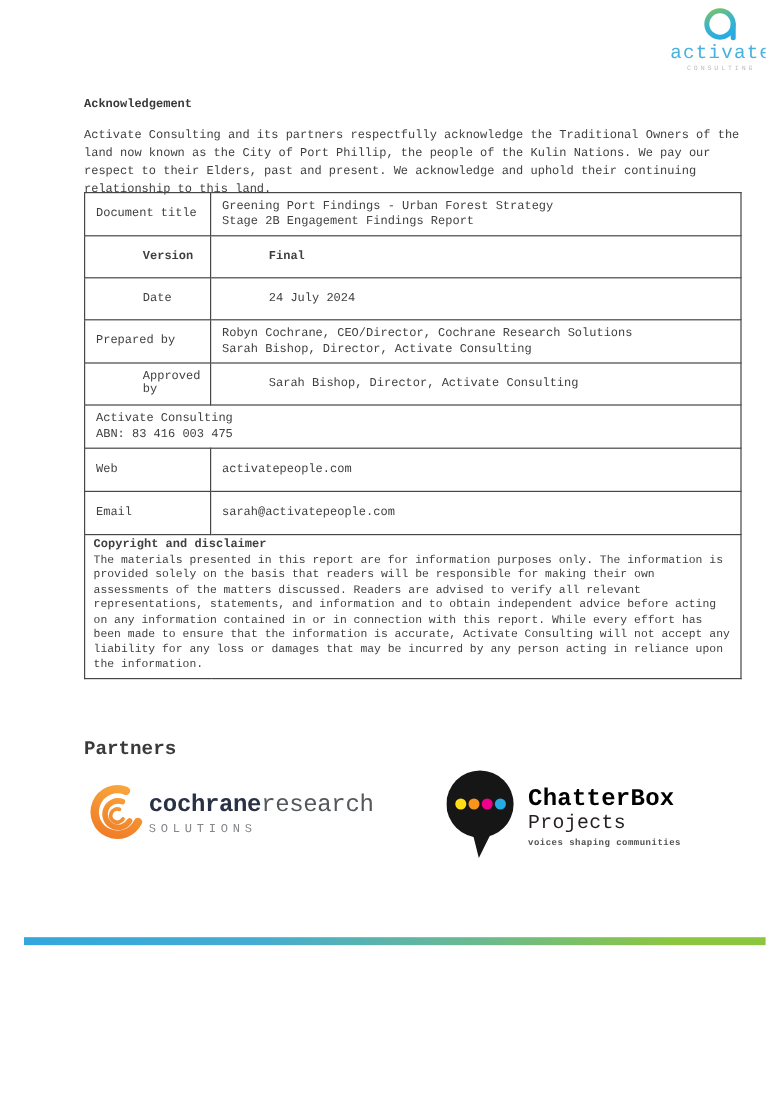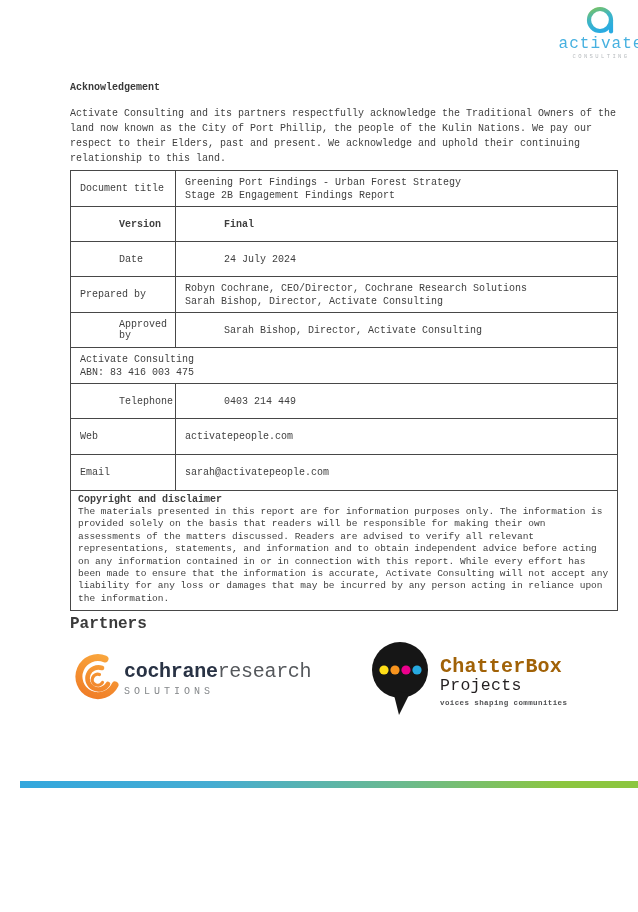--- a/index.html
+++ b/index.html
@@ -13,21 +13,21 @@
   .logo svg{display:block;margin:0 auto;}
   .logo-word{font-size:16px;color:#47b1e0;letter-spacing:1px;line-height:15px;margin-top:1px;}
   .logo-sub{font-size:5.5px;color:#b8bcbf;letter-spacing:2.4px;margin-top:1px;}
 
   
   .ack{position:absolute;left:50px;top:82px;width:549px;}
   .ack-h{font-size:10px;font-weight:bold;color:#393939;margin:0 0 13px 0;}
   .ack-p{font-size:10px;line-height:15px;margin:0;color:#3f3f3f;}
 
   
-  .doc-table{position:absolute;left:50px;top:170px;width:548px;border-collapse:collapse;table-layout:fixed;}
+  .doc-table{position:absolute;left:50px;top:160px;width:548px;border-collapse:collapse;table-layout:fixed;}
   .doc-table td{border:1px solid #474747;font-size:10px;color:#3f3f3f;
     padding:3px 8px 3px 9px;vertical-align:middle;box-sizing:border-box;}
   .doc-table td.lbl{width:105px;}
   .r-single td{height:35px;padding-left:48px;}
   .r-double td{height:36px;}
   .two-line div{line-height:13px;}
   .row-bold td{font-weight:bold;}
   td.copyright-cell{padding:2px 7px 5px 7px;height:auto;}
   .copyright-heading{font-weight:bold;font-size:10px;line-height:13px;}
   .copyright-body{font-size:9.5px;line-height:12.4px;}
@@ -39,21 +39,21 @@
   .cochrane-icon{position:absolute;left:0;top:2px;}
   .cochrane-text{position:absolute;left:50px;top:7px;width:240px;white-space:nowrap;}
   .c-line1{font-size:20px;line-height:25px;letter-spacing:-0.3px;}
   .c-bold{font-weight:bold;color:#283244;}
   .c-light{font-weight:normal;color:#55585c;}
   .c-sub{font-size:10px;letter-spacing:4px;color:#84878a;margin-top:2px;}
 
   .chatterbox{position:absolute;left:352px;top:640px;}
   .cb-icon{position:absolute;left:0;top:0;}
   .cb-text{position:absolute;left:68px;top:17px;white-space:nowrap;}
-  .cb-name{font-size:20px;line-height:20px;font-weight:bold;color:#a16207;letter-spacing:0.2px;}
+  .cb-name{font-size:20px;line-height:20px;font-weight:bold;color:#000000;letter-spacing:0.2px;}
   .cb-name2{font-size:16.5px;line-height:18px;color:#231f20;letter-spacing:0.3px;}
   .cb-tag{font-size:7.5px;font-weight:bold;color:#505153;letter-spacing:0.4px;margin-top:4px;}
 
   
   .page-number{position:absolute;left:586px;top:827px;font-size:10px;color:#3f3f3f;}
   .footer-bar{position:absolute;left:0;bottom:0;width:638px;height:7px;
     background:linear-gradient(90deg,#33a7dd 0%,#45acd2 30%,#6bba8e 60%,#8cc63f 85%,#8cc63f 100%);}
 </style>
 </head>
 <body>
@@ -108,24 +108,20 @@
     <tr class="r-single">
       <td class="lbl">Approved by</td>
       <td>Sarah Bishop, Director, Activate Consulting</td>
     </tr>
     <tr class="r-double">
       <td colspan="2" class="two-line">
         <div>Activate Consulting</div>
         <div>ABN: 83 416 003 475</div>
       </td>
     </tr>
-    <tr class="r-single">
-      <td class="lbl">Telephone</td>
-      <td>0403 214 449</td>
-    </tr>
     <tr class="r-double">
       <td class="lbl">Web</td>
       <td>activatepeople.com</td>
     </tr>
     <tr class="r-double">
       <td class="lbl">Email</td>
       <td>sarah@activatepeople.com</td>
     </tr>
     <tr>
       <td colspan="2" class="copyright-cell">

